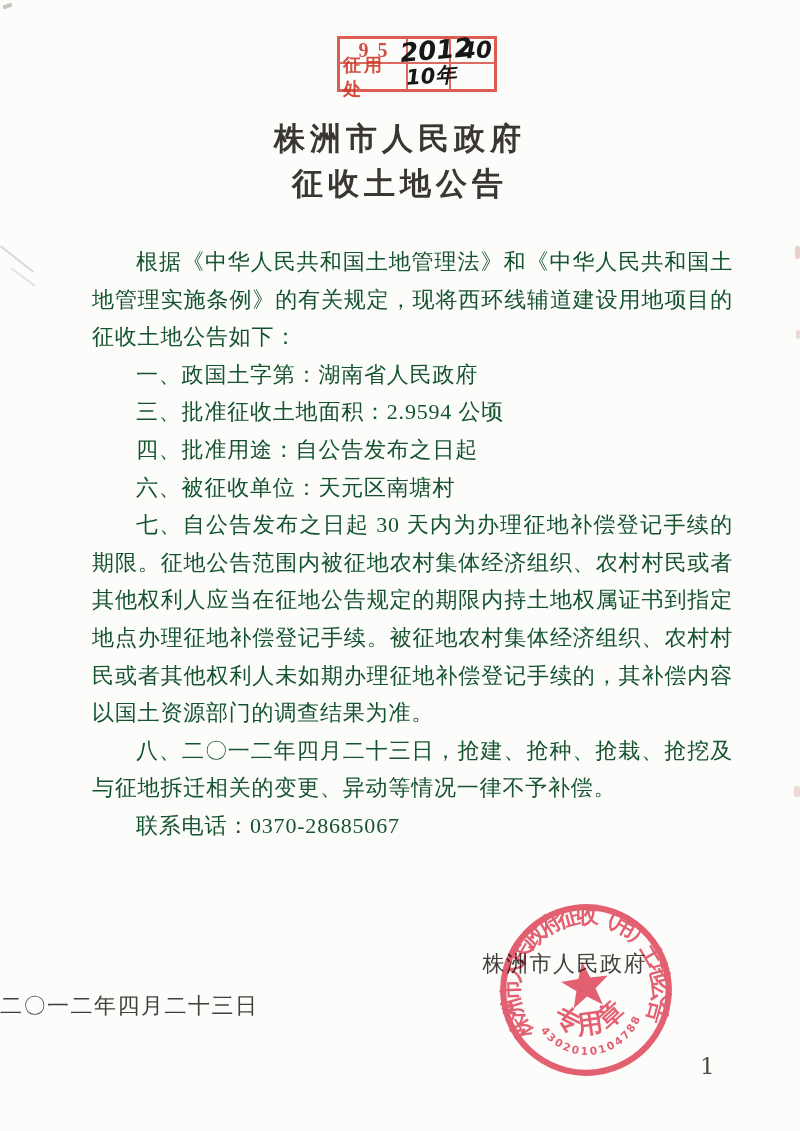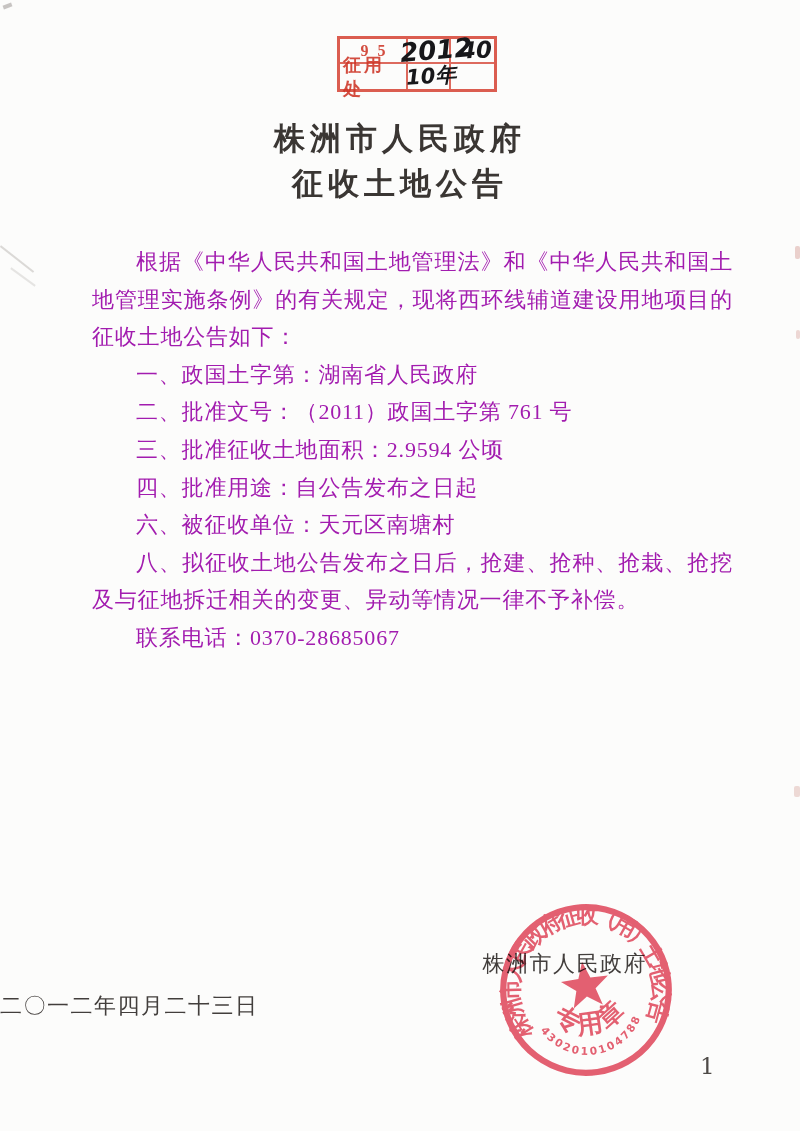--- a/index.html
+++ b/index.html
@@ -18,21 +18,21 @@
   }
   .rs-grid{display:grid;grid-template-columns:44% 28% 28%;grid-template-rows:50% 50%;width:100%;height:100%;}
   .rs-cell{
     border-right:2px solid rgba(211,57,41,.75);
     border-bottom:2px solid rgba(211,57,41,.75);
     display:flex;align-items:center;justify-content:center;
     color:rgba(205,52,38,.88);overflow:visible;
   }
   .rs-cell:nth-child(3n){border-right:none;}
   .rs-cell:nth-child(n+4){border-bottom:none;}
-  .rs-ref{font-size:16px;letter-spacing:9px;padding-left:9px;font-weight:bold;}
+  .rs-ref{font-size:20px;letter-spacing:9px;padding-left:9px;font-weight:bold;}
   .rs-office{font-size:18px;letter-spacing:3px;padding-left:3px;font-weight:bold;}
   .hand{
     position:absolute;color:#17171a;font-family:"DejaVu Sans",sans-serif;
     font-style:italic;font-weight:bold;z-index:3;white-space:nowrap;
   }
   .hw-year{left:60px;top:-4px;font-size:26px;transform:rotate(-5deg);}
   .hw-num{left:120px;top:-2px;font-size:23px;transform:rotate(-2deg);}
   .hw-bottom{left:66px;top:23px;font-size:21px;transform:rotate(-4deg);}
 
   
@@ -40,21 +40,21 @@
     position:absolute;left:0;width:100%;text-align:center;
     font-size:31px;font-weight:bold;letter-spacing:5px;color:#3a3633;
   }
   .t1{top:118px;}
   .t2{top:163px;}
 
   
   .body-text{
     position:absolute;left:92px;top:243px;width:641px;
     font-size:22px;line-height:37.6px;letter-spacing:.8px;
-    color:#a21caf;text-align:justify;
+    color:#14532d;text-align:justify;
   }
   .body-text p{margin:0;text-indent:2em;}
 
   
   .sig{position:absolute;color:#423e3c;font-size:22px;letter-spacing:1.5px;white-space:nowrap;z-index:1;}
   .sig-issuer{top:949px;left:0;width:647px;text-align:right;}
   .sig-date{top:991px;left:0;width:664px;}
 
   
   .seal{
@@ -95,25 +95,25 @@
     <div class="hand hw-num">40</div>
     <div class="hand hw-bottom">10年</div>
   </div>
 
   <div class="title-line t1">株洲市人民政府</div>
   <div class="title-line t2">征收土地公告</div>
 
   <div class="body-text">
     <p>根据《中华人民共和国土地管理法》和《中华人民共和国土地管理实施条例》的有关规定，现将西环线辅道建设用地项目的征收土地公告如下：</p>
     <p>一、政国土字第：湖南省人民政府</p>
-    <p>二、批准文号：（2011）政国土字第 761 号</p>
     <p>三、批准征收土地面积：2.9594 公顷</p>
     <p>四、批准用途：自公告发布之日起</p>
     <p>六、被征收单位：天元区南塘村</p>
-    <p>八、拟征收土地公告发布之日后，抢建、抢种、抢栽、抢挖及与征地拆迁相关的变更、异动等情况一律不予补偿。</p>
+    <p>七、自公告发布之日起 30 天内为办理征地补偿登记手续的期限。征地公告范围内被征地农村集体经济组织、农村村民或者其他权利人应当在征地公告规定的期限内持土地权属证书到指定地点办理征地补偿登记手续。被征地农村集体经济组织、农村村民或者其他权利人未如期办理征地补偿登记手续的，其补偿内容以国土资源部门的调查结果为准。</p>
+    <p>八、二〇一二年四月二十三日，抢建、抢种、抢栽、抢挖及与征地拆迁相关的变更、异动等情况一律不予补偿。</p>
     <p>联系电话：0370-28685067</p>
   </div>
 
   <div class="sig sig-issuer">株洲市人民政府</div>
   <div class="sig sig-date">二〇一二年四月二十三日</div>
 
   <svg class="seal" viewBox="0 0 200 200">
     <defs>
       <path id="ringPath" d="M 34,138 A 76,76 0 1 1 166,138" fill="none"></path>
       <path id="labelPath" d="M 60,129 A 52,52 0 0 0 140,129" fill="none"></path>

